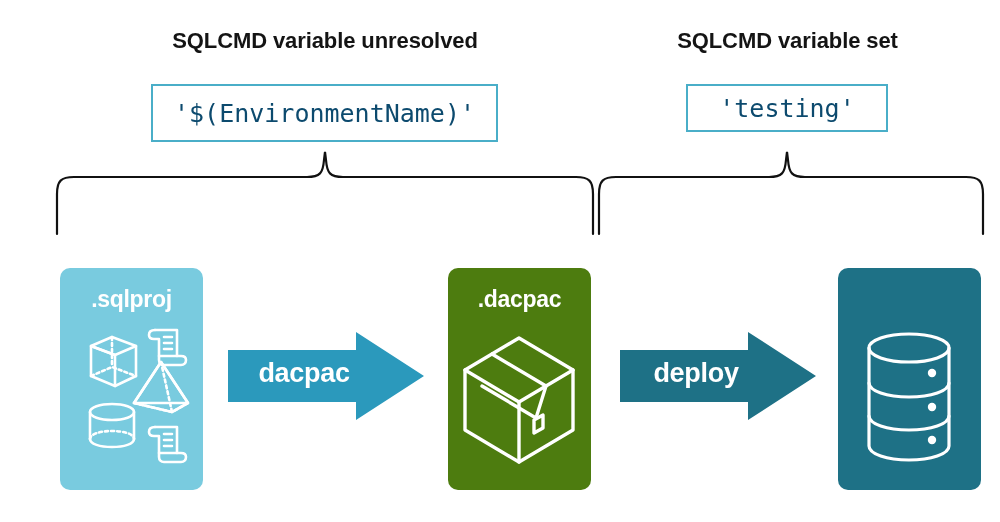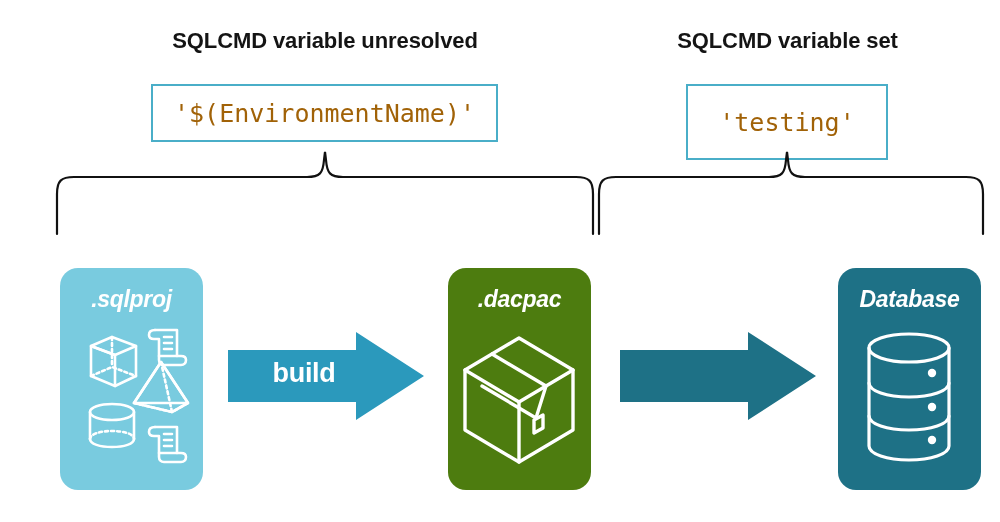--- a/index.html
+++ b/index.html
@@ -37,45 +37,44 @@
   .code-box {
     position: absolute;
     box-sizing: border-box;
     border: 2px solid #4AAEC8;
     background: #ffffff;
     display: flex;
     align-items: center;
     justify-content: center;
     font-family: "DejaVu Sans Mono", monospace;
     font-size: 25px;
-    color: #a16207;
+    color: #0c4a6e;
     white-space: nowrap;
   }
   #code-left  { left: 131px; top: 84px; width: 347px; height: 58px; }
-  #code-right { left: 666px; top: 84px; width: 202px; height: 76px; }
+  #code-right { left: 666px; top: 84px; width: 202px; height: 48px; }
 
   
   .brace-svg {
     position: absolute;
     top: 148px;
     left: 0;
     width: 1000px;
     height: 100px;
     pointer-events: none;
   }
 
   
   .stage-box {
     position: absolute;
-    border-radius: 18px;
+    border-radius: 10px;
     top: 268px;
     width: 143px;
     height: 222px;
     overflow: hidden;
-    font-style: italic;
   }
   #box-sqlproj  { left: 40px;  background: #79CBDF; }
   #box-dacpac   { left: 428px; background: #4d7c0f; }
   #box-database { left: 818px; background: #1E7186; }
 
   .stage-label {
     position: absolute;
     top: 18px;
     left: 0;
     width: 100%;
@@ -206,42 +205,42 @@
 
         <path d="M 44,34 L 98,66"></path>
         <path d="M 34,66 L 88,98 L 98,66"></path>
 
         <path d="M 86,100 L 95,95 L 95,108 L 86,113 Z"></path>
       </g>
     </svg>
   </div>
 
   <div class="stage-box" id="box-database">
-    <div class="stage-label">Database</div>
     <svg class="stage-art" viewBox="0 0 143 160">
       <g fill="none" stroke="#ffffff" stroke-width="3.2" stroke-linejoin="round" stroke-linecap="round">
         <ellipse cx="71" cy="28" rx="40" ry="14"></ellipse>
         <path d="M 31,28 L 31,126 C 31,134 49,140 71,140 C 93,140 111,134 111,126 L 111,28"></path>
         <path d="M 31,63 C 31,71 49,77 71,77 C 93,77 111,71 111,63"></path>
         <path d="M 31,96 C 31,104 49,110 71,110 C 93,110 111,104 111,96"></path>
       </g>
       <g fill="#ffffff">
         <circle cx="94" cy="53" r="4.2"></circle>
         <circle cx="94" cy="87" r="4.2"></circle>
         <circle cx="94" cy="120" r="4.2"></circle>
       </g>
     </svg>
   </div>
 
   <div class="arrow" id="arrow-build">
     <svg viewBox="0 0 200 92" width="200" height="92">
       <path d="M 0,20 L 128,20 L 128,2 L 196,46 L 128,90 L 128,72 L 0,72 Z" fill="#2B99BC"></path>
     </svg>
-    <div class="arrow-label">build</div>
+    <div class="arrow-label">dacpac</div>
   </div>
 
   <div class="arrow" id="arrow-deploy">
     <svg viewBox="0 0 200 92" width="200" height="92">
       <path d="M 0,20 L 128,20 L 128,2 L 196,46 L 128,90 L 128,72 L 0,72 Z" fill="#1E7186"></path>
     </svg>
+    <div class="arrow-label">deploy</div>
   </div>
 
 </div>
 
 </body></html>

